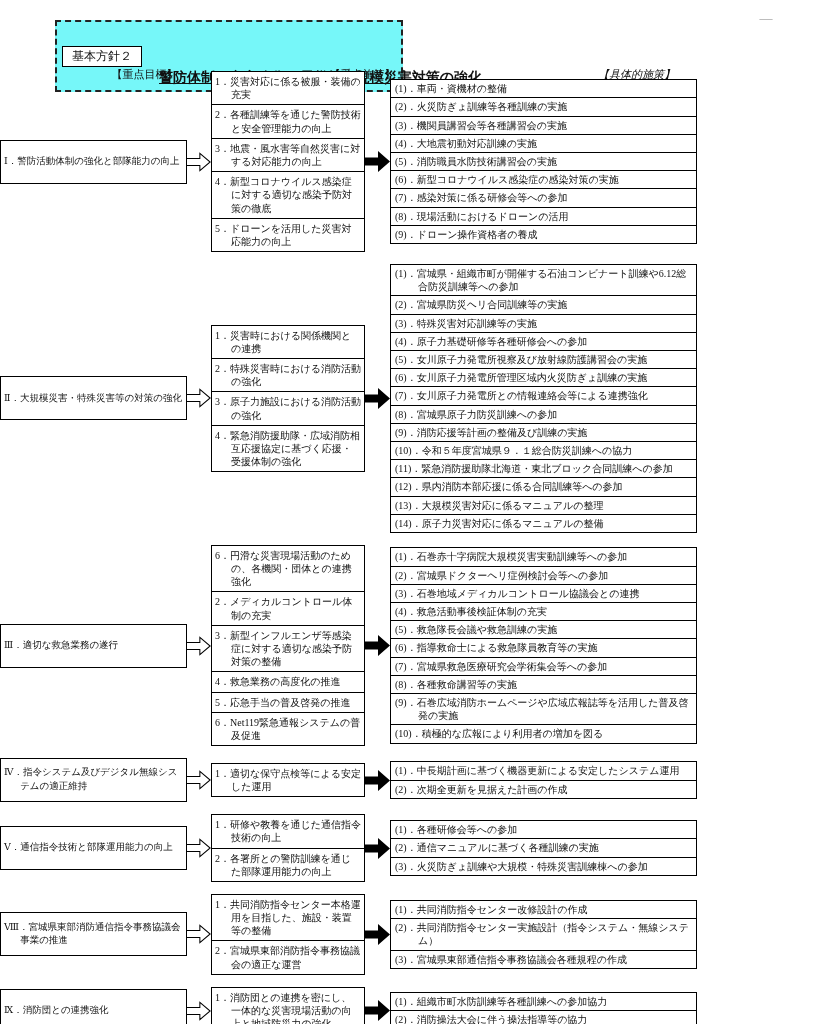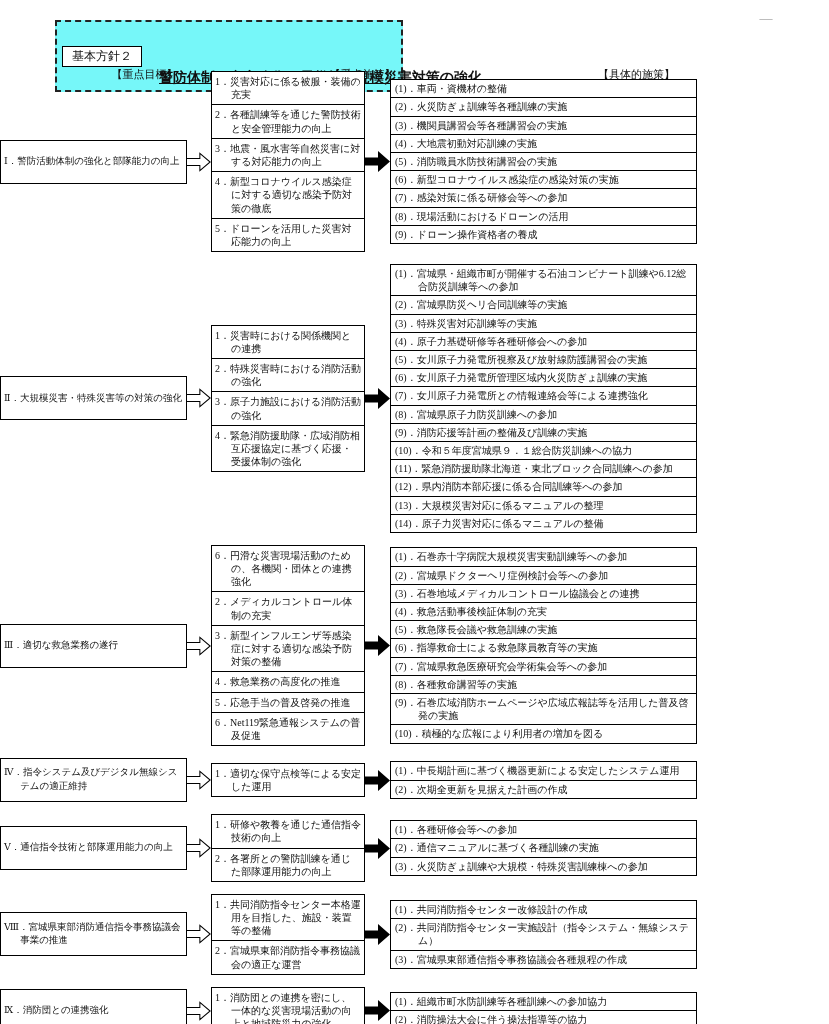--- a/index.html
+++ b/index.html
@@ -30,21 +30,21 @@
   }
   .page-mark {
     position: absolute; left: 752px; top: 10px; width: 28px;
     color: #9a9a9a; font-size: 13px; text-align: center;
   }
 
   
   .col-header { position: absolute; top: 67px; font-size: 11px; text-align: center; }
   .col-header.goal     { left: 46px;  width: 197px; }
   .col-header.measure  { left: 267px; width: 191px; text-align: center; }
-  .col-header.specific { left: 483px; width: 307px; }
+  .col-header.specific { left: 483px; width: 307px; font-style: italic; }
 
   
   .content { position: absolute; top: 71px; left: 0; width: 829px; }
   .section { display: flex; align-items: center; margin-bottom: 12px; }
   .goal-col { flex: none; width: 187px; }
   .goal-box {
     border: 1px solid #000; box-sizing: border-box;
     min-height: 44px; display: flex; align-items: center;
     padding: 2px 3px; font-size: 9.5px; line-height: 1.45;
   }

